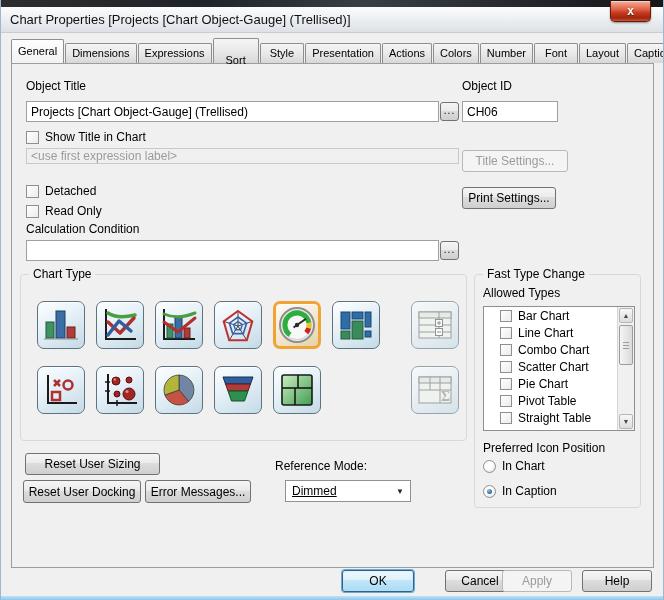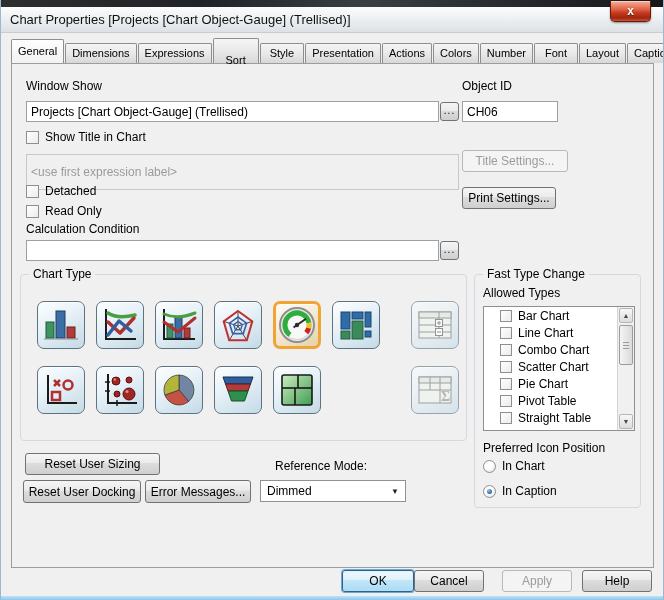--- a/index.html
+++ b/index.html
@@ -105,33 +105,33 @@
     <div class="tab">Actions</div>
     <div class="tab">Colors</div>
     <div class="tab">Number</div>
     <div class="tab" style="padding:0 10px;">Font</div>
     <div class="tab">Layout</div>
     <div class="tab">Caption</div>
   </div>
 
   <div class="panel">
 
-    <div class="lbl" style="left:14px; top:15px;">Window Show</div>
+    <div class="lbl" style="left:14px; top:15px;">Object Title</div>
     <input class="tb" style="left: 14px; top: 37px; width: 413px; height: 21px;" value="Projects [Chart Object-Gauge] (Trellised)">
     <div class="w7btn browse" style="left:428px; top:38px;">...</div>
 
     <div class="lbl" style="left:450px; top:15px;">Object ID</div>
     <input class="tb" style="left: 450px; top: 37px; width: 96px; height: 21px;" value="CH06">
 
     <div class="cbrow" style="left:14px; top:66px;">
       <span class="checkbox"></span>
       <span>Show Title in Chart</span>
     </div>
 
-    <input class="tb disabled" disabled="" style="left: 14px; top: 90px; width: 433px; height: 36px;" value="&lt;use first expression label&gt;">
+    <input class="tb disabled" disabled="" style="left: 14px; top: 84px; width: 433px; height: 16px;" value="&lt;use first expression label&gt;">
 
     <div class="w7btn disabled" style="left:450px; top:86px; width:106px; height:22px;">Title Settings...</div>
 
     <div class="cbrow" style="left:14px; top:120px;">
       <span class="checkbox"></span>
       <span>Detached</span>
     </div>
     <div class="cbrow" style="left:14px; top:140px;">
       <span class="checkbox"></span>
       <span>Read Only</span>
@@ -338,25 +338,25 @@
         <span class="radio on"></span>
         <span>In Caption</span>
       </div>
     </div>
 
     <div class="w7btn" style="left:13px; top:389px; width:135px; height:22px;">Reset User Sizing</div>
     <div class="w7btn" style="left:11px; top:416px; width:118px; height:23px;">Reset User Docking</div>
     <div class="w7btn" style="left:133px; top:416px; width:106px; height:23px;">Error Messages...</div>
 
     <div class="lbl" style="left:263px; top:395px;">Reference Mode:</div>
-    <div class="combo" style="left:248px; top:416px; width:146px; height:22px;">
+    <div class="combo" style="left:273px; top:416px; width:126px; height:22px;text-decoration:underline;">
       <span>Dimmed</span>
       <span class="arrow">▼</span>
     </div>
   </div>
 
   <div class="w7btn focusblue footer-btn" style="left:341px; width:72px;">OK</div>
-  <div class="w7btn footer-btn" style="left:413px;">Cancel</div>
+  <div class="w7btn footer-btn" style="left:444px;">Cancel</div>
   <div class="w7btn disabled footer-btn" style="left:501px;">Apply</div>
   <div class="w7btn footer-btn" style="left:581px;">Help</div>
 
   <div class="bottom-edge"></div>
 </div>
 
 </body></html>

